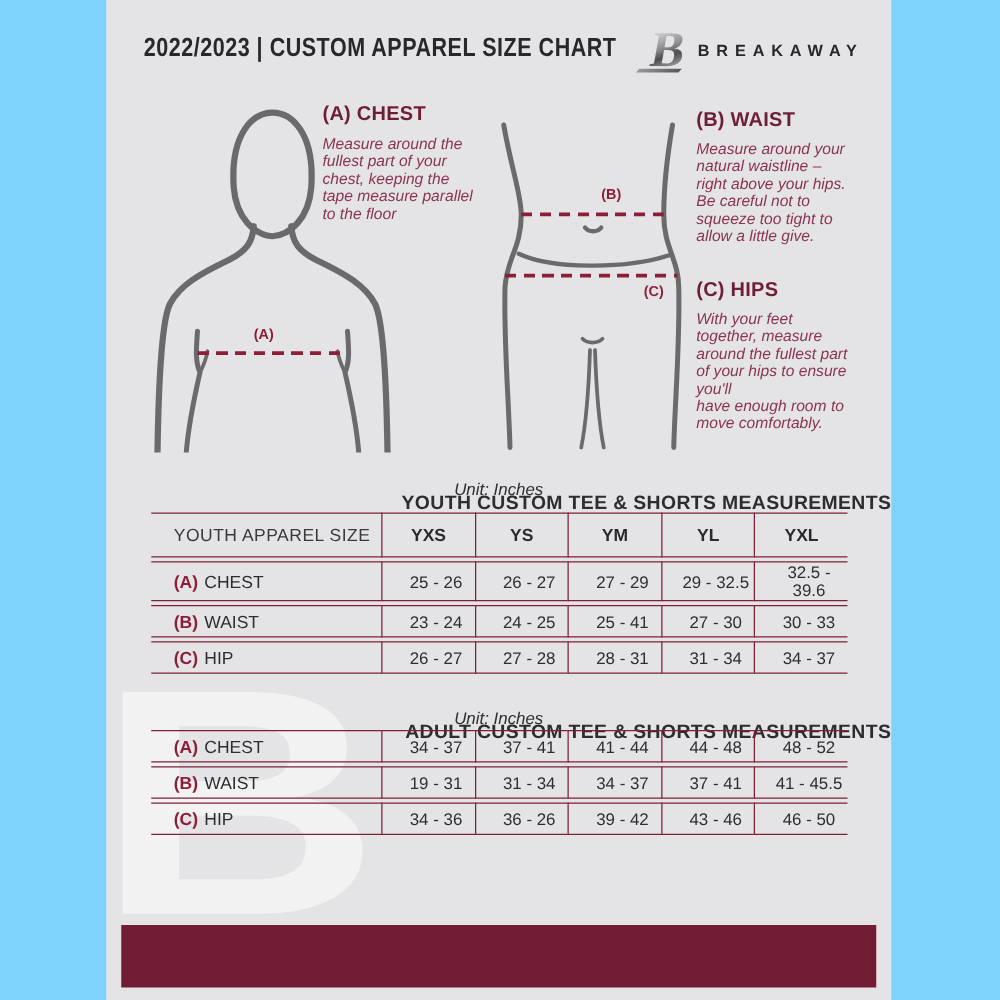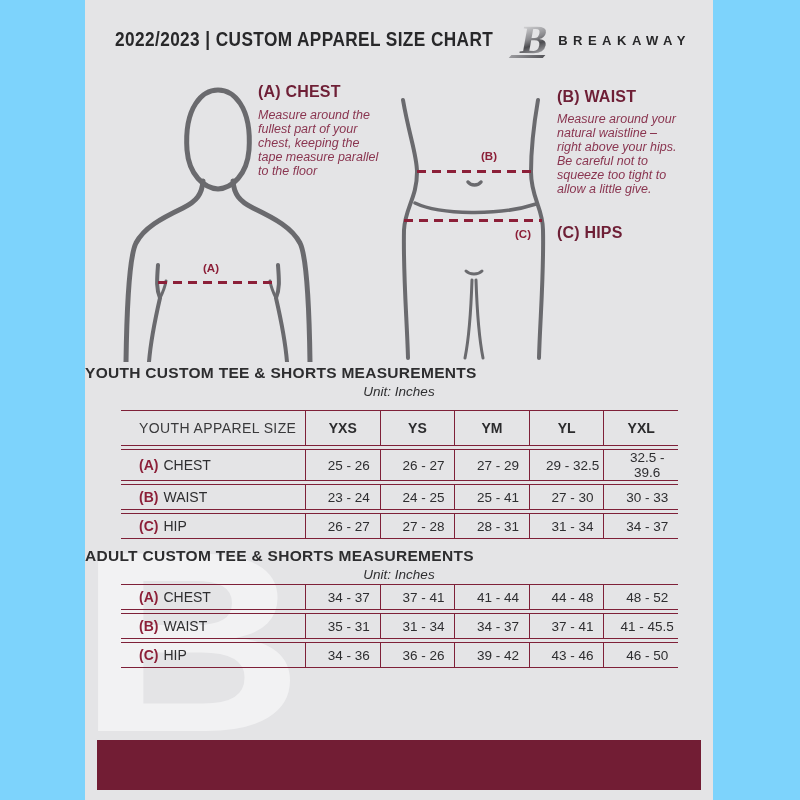--- a/index.html
+++ b/index.html
@@ -28,22 +28,22 @@
   
   .dash{position:absolute;height:3px;
         background:repeating-linear-gradient(to right,#8c1f38 0 9px,transparent 9px 15px);}
   .marker{position:absolute;font-size:11.5px;font-weight:bold;color:#8c1f38;}
 
   
   .fig{position:absolute;}
   .fig path,.fig ellipse{fill:none;stroke:#6a6a6e;stroke-linecap:round;}
 
   
-  .sec-title{position:absolute;left:0;width:100%;text-align:left;font-size:15.5px;
-             font-weight:bold;color:#2d2d2f;letter-spacing:.3px;}
+  .sec-title{position:absolute;left:0;width:100%;text-align:right;font-size:15.5px;
+             font-weight:bold;color:#2d2d2f;letter-spacing:.3px;margin-top:30px;}
   .sec-unit{position:absolute;left:0;width:100%;text-align:center;font-size:13.5px;
             font-style:italic;color:#2f2f31;}
 
   
   .tblwrap{position:absolute;left:36px;width:557px;}
   table.sz{width:100%;border-collapse:separate;border-spacing:0 3px;table-layout:fixed;}
   table.sz td,table.sz th{border-top:1.4px solid #7e2038;border-bottom:1.4px solid #7e2038;
       text-align:center;vertical-align:middle;padding:0;color:#2e2e30;background:transparent;}
   table.sz th{height:34px;font-size:14px;font-weight:bold;color:#2b2b2d;}
   table.sz td{height:24px;font-size:13.5px;padding-left:12px;}
@@ -106,20 +106,27 @@
 
     <div class="guide-head" style="left:472px;top:88px;">(B) WAIST</div>
     <div class="guide-body" style="left:472px;top:113px;width:170px;">Measure around your
 natural waistline –
 right above your hips.
 Be careful not to
 squeeze too tight to
 allow a little give.</div>
 
     <div class="guide-head" style="left:472px;top:224px;">(C) HIPS</div>
+    <div class="guide-body" style="left:472px;top:249px;width:175px;">With your feet
+together, measure
+around the fullest part
+of your hips to ensure
+you'll
+have enough room to
+move comfortably.</div>
 
     <div class="watermark">B</div>
 
     <div class="sec-title" style="top:364px;">YOUTH CUSTOM TEE &amp; SHORTS MEASUREMENTS</div>
     <div class="sec-unit" style="top:384px;">Unit: Inches</div>
     <div class="tblwrap" style="top:407px;">
       <table class="sz">
         <colgroup>
             <col style="width:184px">
             <col>
@@ -181,21 +188,21 @@
         <tr>
           <td><span class="pfx">(A)</span><span>CHEST</span></td>
           <td>34 - 37</td>
           <td>37 - 41</td>
           <td>41 - 44</td>
           <td>44 - 48</td>
           <td>48 - 52</td>
         </tr>
         <tr>
           <td><span class="pfx">(B)</span><span>WAIST</span></td>
-          <td>35 - 31</td>
+          <td>19 - 31</td>
           <td>31 - 34</td>
           <td>34 - 37</td>
           <td>37 - 41</td>
           <td>41 - 45.5</td>
         </tr>
         <tr>
           <td><span class="pfx">(C)</span><span>HIP</span></td>
           <td>34 - 36</td>
           <td>36 - 26</td>
           <td>39 - 42</td>

